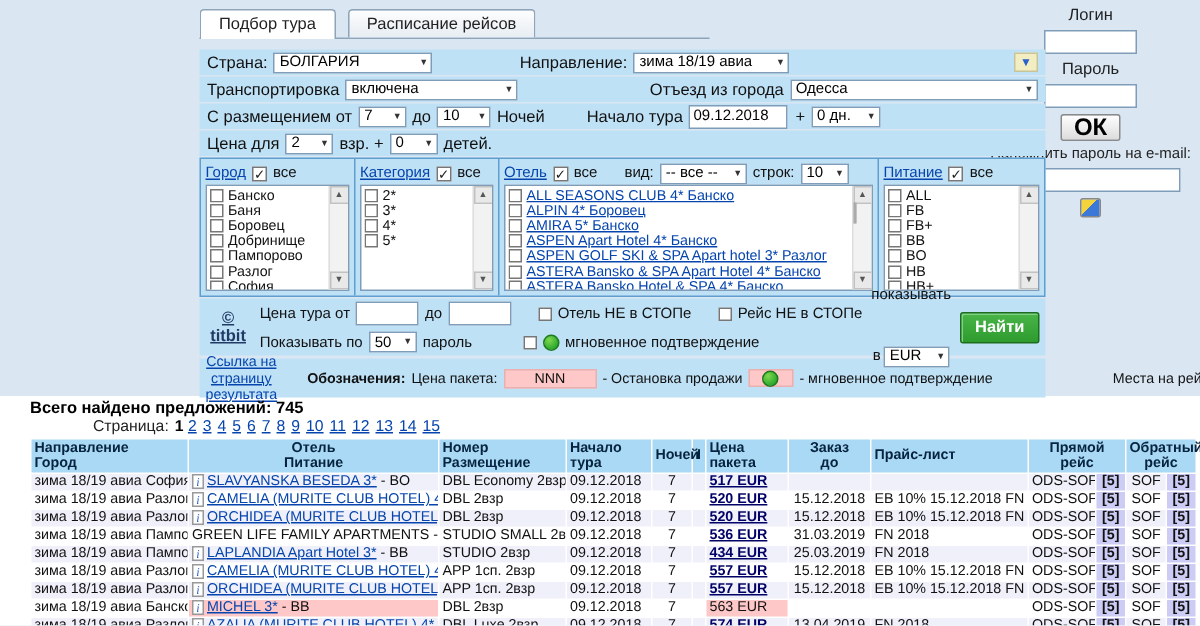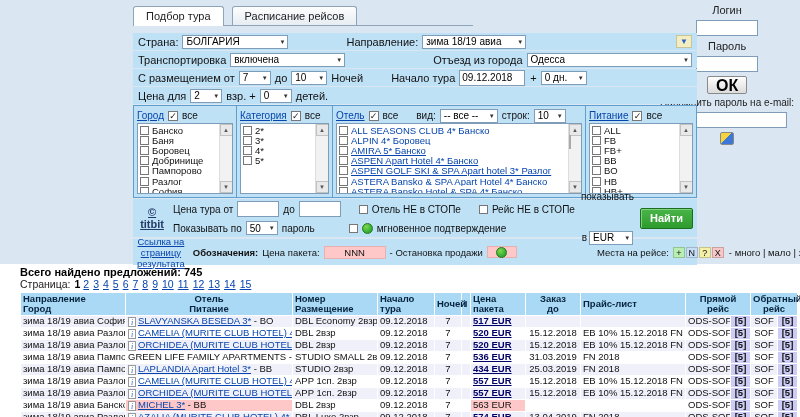--- a/index.html
+++ b/index.html
@@ -58,32 +58,32 @@
   .titbit{width:86px;text-align:center;font-weight:bold;color:#223a66;text-decoration:underline;font-size:11px;}
   .cmid{display:flex;flex-direction:column;gap:4px;}
   .crow{display:flex;align-items:center;gap:4px;white-space:nowrap;}
   .gapw{width:10px;}
   .inst-icon{display:inline-block;width:11px;height:11px;border-radius:50%;background:radial-gradient(circle at 35% 30%,#7fd84f,var(--instant_green) 70%);border:1px solid #1d7a1d;}
   .cshow{margin-left:auto;text-align:center;font-size:10px;line-height:12px;}
   .cshow .sel{margin-left:2px;margin-top:28px;}
   .find{background:linear-gradient(#49b549,var(--find_button));color:#fff;font-weight:bold;font-size:11px;border:1px solid #1c6e1c;border-radius:2px;height:21px;padding:0 9px;font-family:inherit;box-shadow:inset 1px 1px 0 #7fd27f;}
 
   
-  .legend{background:var(--band);height:26px;display:flex;align-items:center;padding:1px 4px;font-size:9.5px;gap:8px;}
+  .legend{background:var(--band);height:26px;display:flex;align-items:center;padding:1px 4px;font-size:9.5px;gap:20px;}
   .result-link{width:118px;text-align:center;color:#0645ad;text-decoration:underline;font-size:9.5px;line-height:11px;}
   .lmain{display:flex;flex-direction:row;gap:2px;}
   .lgrow{display:flex;align-items:center;gap:4px;white-space:nowrap;}
   .nnn{background:var(--stop_pink);width:62px;text-align:center;border:1px solid #e8b0b0;font-size:9.5px;}
   .pinkbox{background:var(--stop_pink);width:30px;height:12px;display:inline-flex;align-items:center;justify-content:center;border:1px solid #e8b0b0;}
   .badge{display:inline-block;width:12px;height:11px;text-align:center;font-size:9px;line-height:11px;border:1px solid rgba(0,0,0,.18);color:#111;margin-right:1px;}
 
   
   .results{position:absolute;left:20px;top:266px;width:777px;z-index:2;}
   .total{font-weight:bold;font-size:11px;color:#000;line-height:12px;}
-  .pages{font-size:10.5px;color:#222;line-height:13px;margin-bottom:1px;}
+  .pages{font-size:10.5px;color:#222;line-height:13px;margin-bottom:1px;margin-left:42px;}
   .pages b{color:#000;margin:0 1px;}
   .pages a{color:#0645ad;text-decoration:underline;margin:0 2px;}
   table.res{border-spacing:1px;border-collapse:separate;table-layout:fixed;width:777px;}
   table.res th{background:var(--table_header);font-size:9.5px;line-height:10px;color:#06233f;padding:1px 2px;font-weight:bold;}
   table.res td{font-size:9.5px;line-height:10.5px;height:11px;padding:0 2px;white-space:nowrap;overflow:hidden;color:#111;}
   tr.stripe td{background:var(--row_stripe);}
   tr.plain td{background:#ffffff;}
   td.c{text-align:center;}
   .hicon{display:inline-block;width:8px;height:10px;border:1px solid #999;background:#fff;color:#2a62c8;font-size:8px;line-height:9px;font-style:italic;text-align:center;margin-right:2px;vertical-align:-1px;font-family:"Liberation Serif",serif;}
   a.hlink{color:#0645ad;text-decoration:underline;}
@@ -404,20 +404,21 @@
       <a href="#" class="result-link">Ссылка на страницу результата</a>
       <div class="lmain">
         <div class="lgrow">
           <b>Обозначения:</b>
           <span>Цена пакета:</span>
           <span class="nnn">NNN</span>
           <span>- Остановка продажи</span>
           <span class="pinkbox">
               <span class="inst-icon"></span>
             </span>
+          <span>- мгновенное подтверждение</span>
         </div>
         <div class="lgrow" style="padding-left:78px">
           <span>Места на рейсе:</span>
           <span id="seat-badges"><span class="badge" style="background: rgb(185, 238, 178);">+</span><span class="badge" style="background: rgb(198, 221, 248);">N</span><span class="badge" style="background: rgb(245, 240, 168);">?</span><span class="badge" style="background: rgb(248, 198, 198);">X</span></span>
           <span>- много | мало | запрос | нет</span>
         </div>
       </div>
     </div>
   </div>
 

